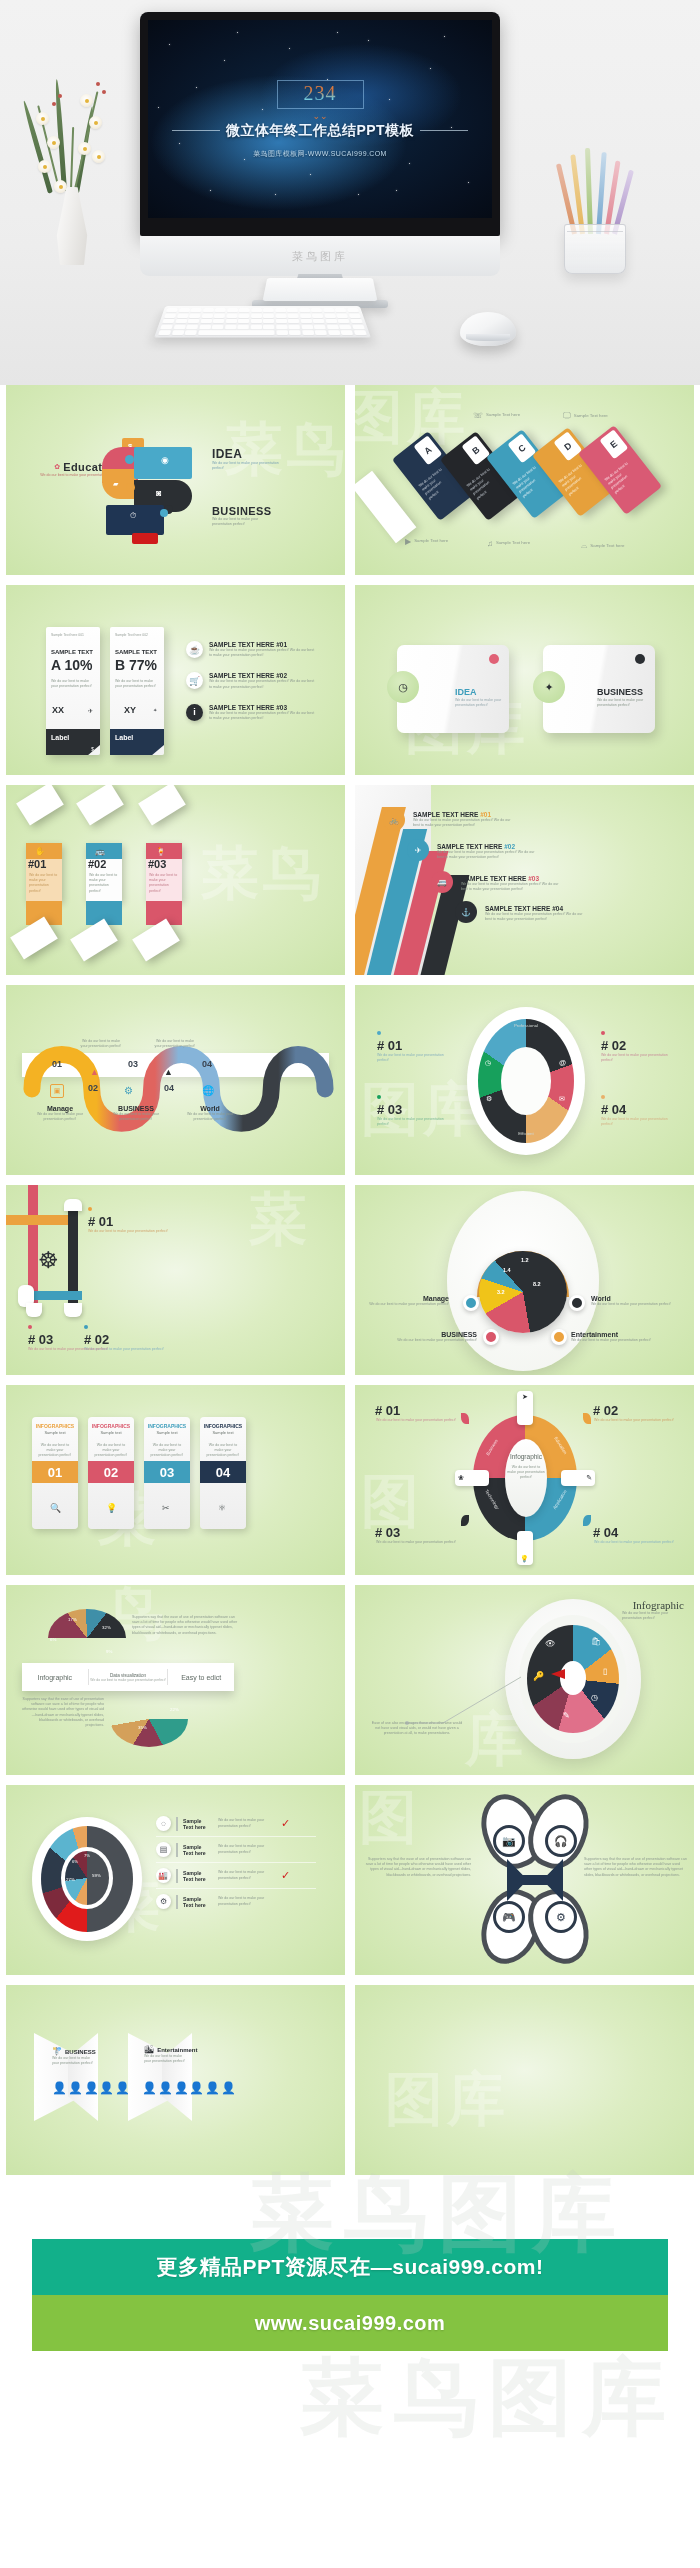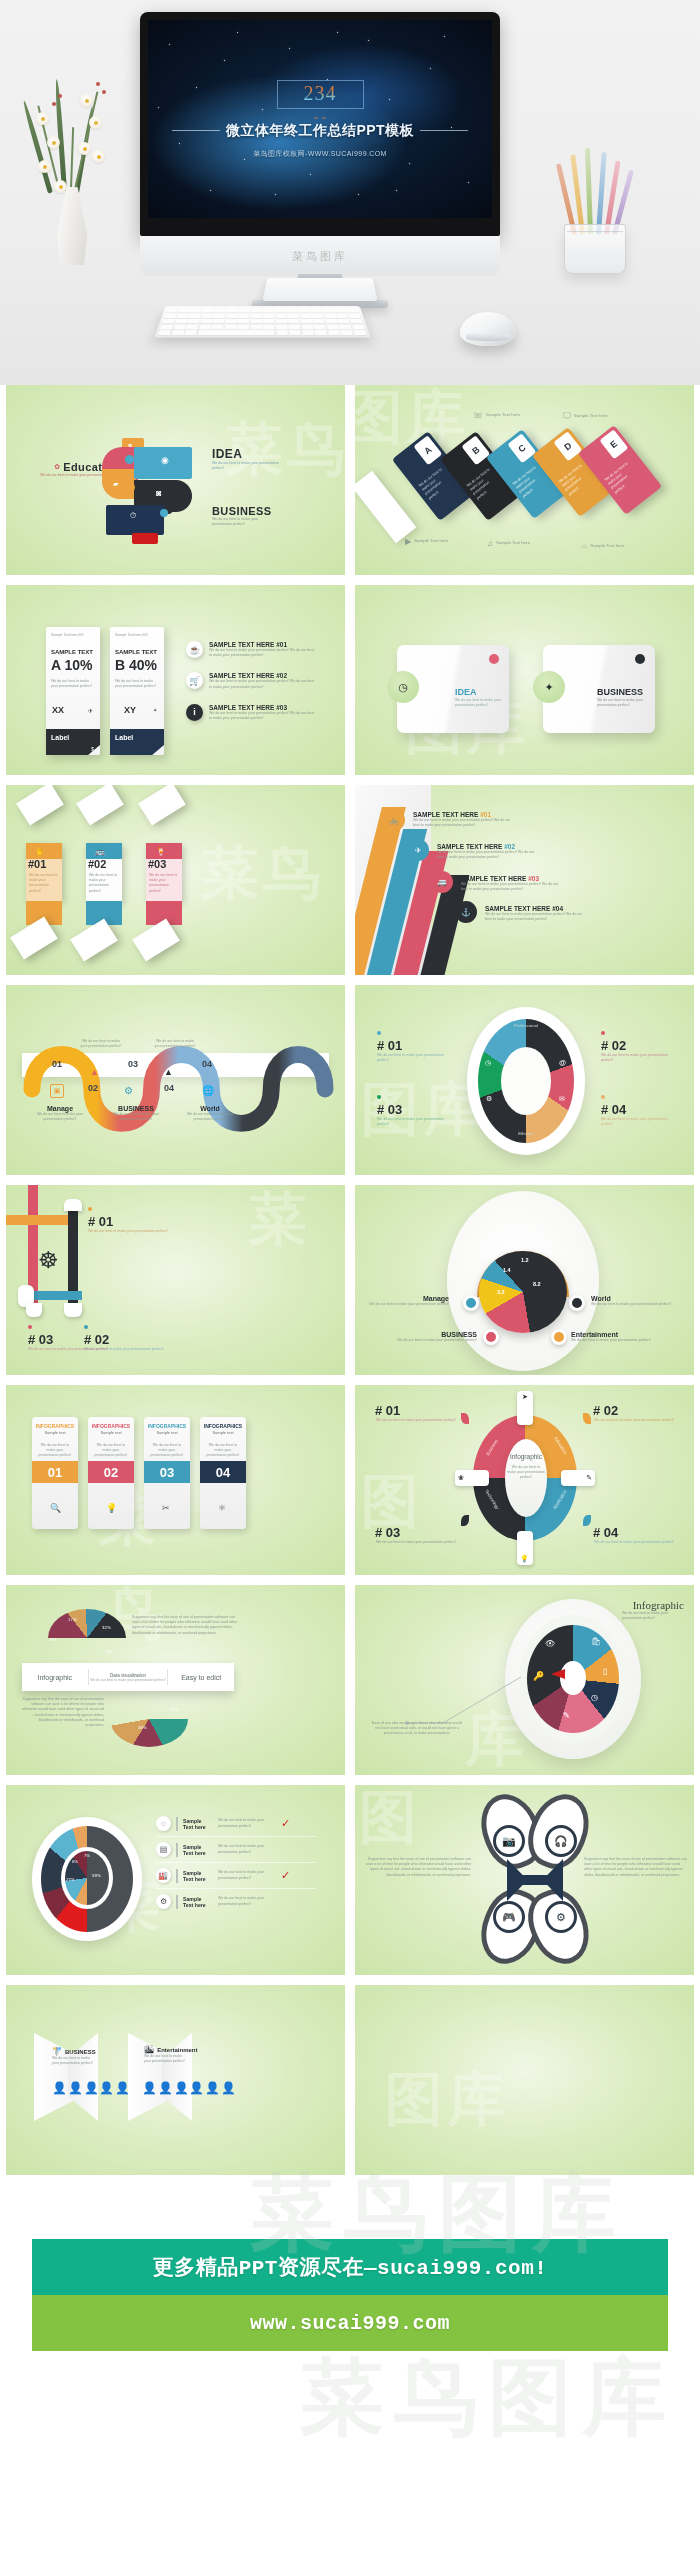--- a/index.html
+++ b/index.html
@@ -206,21 +206,21 @@
 
   
   .thanks { position:absolute; left:0; right:0; top:50%; transform:translateY(-50%);
             text-align:center; font-family:"Liberation Serif", serif; font-size:40px;
             letter-spacing:1px; color:#1d1d1d; }
 
   
   .footer-gap { height:64px; background:#fff; position:relative; }
   .banner {
     width:636px; margin:0 auto; display:flex; align-items:center; justify-content:center;
-    color:#fff; font-weight:700; text-shadow:0 1px 2px rgba(0,0,0,.16);font-family:Liberation Mono, monospace;
+    color:#fff; font-weight:700; text-shadow:0 1px 2px rgba(0,0,0,.16);
   }
   .banner-1 { height:56px; background:#12b08a; font-size:21px; letter-spacing:.5px; }
   .banner-2 { height:56px; background:#84c341; font-size:20px; letter-spacing:.5px; }
   .tail { height:auto; background:#fff; }
   .page-wm {
     position:absolute; font-size:84px; font-weight:700; color:rgba(198,204,196,.22);
     letter-spacing:10px; pointer-events:none; user-select:none;
   }
 </style>
 </head>
@@ -497,21 +497,21 @@
       <div style="position:absolute;left:6px;top:78px;font-size:9px;font-weight:700;color:#2b2f33;">XX</div>
       <span style="position:absolute;right:7px;top:80px;font-size:6px;color:#2b2f33;">✈</span>
       <div class="foot" style="background:#2b2f33;">
         <span style="position:absolute;left:5px;top:5px;font-size:7px;font-weight:700;color:#fff;">Label</span>
         <span style="position:absolute;right:6px;bottom:3px;font-size:5px;color:#fff;">$</span>
       </div>
     </div>
     <div class="tag3" style="left:104px;top:42px;">
       <div style="position:absolute;left:5px;top:6px;font-size:3.4px;color:#98a09a;">Sample Text here  002</div>
       <div style="position:absolute;left:5px;top:22px;font-size:6px;font-weight:700;color:#2b2f33;">SAMPLE TEXT</div>
-      <div style="position:absolute;left:5px;top:30px;font-size:14px;font-weight:700;color:#2b2f33;">B 40%</div>
+      <div style="position:absolute;left:5px;top:30px;font-size:14px;font-weight:700;color:#2b2f33;">B 77%</div>
       <div class="tiny" style="position:absolute;left:5px;top:52px;width:42px;">We do our best to make your presentation perfect!</div>
       <div style="position:absolute;left:14px;top:78px;font-size:9px;font-weight:700;color:#2b2f33;">XY</div>
       <span style="position:absolute;right:7px;top:80px;font-size:6px;color:#2b2f33;">⌖</span>
       <div class="foot" style="background:#23364f;">
         <span style="position:absolute;left:5px;top:5px;font-size:7px;font-weight:700;color:#fff;">Label</span>
       </div>
     </div>
     <div style="position:absolute;left:180px;top:56px;">
       <div style="display:flex;gap:6px;align-items:flex-start;margin-bottom:14px;">
         <div style="width:17px;height:17px;border-radius:50%;background:#fff;box-shadow:1px 2px 4px rgba(0,0,0,.2);display:flex;align-items:center;justify-content:center;font-size:9px;color:#2b2f33;">☕</div>

